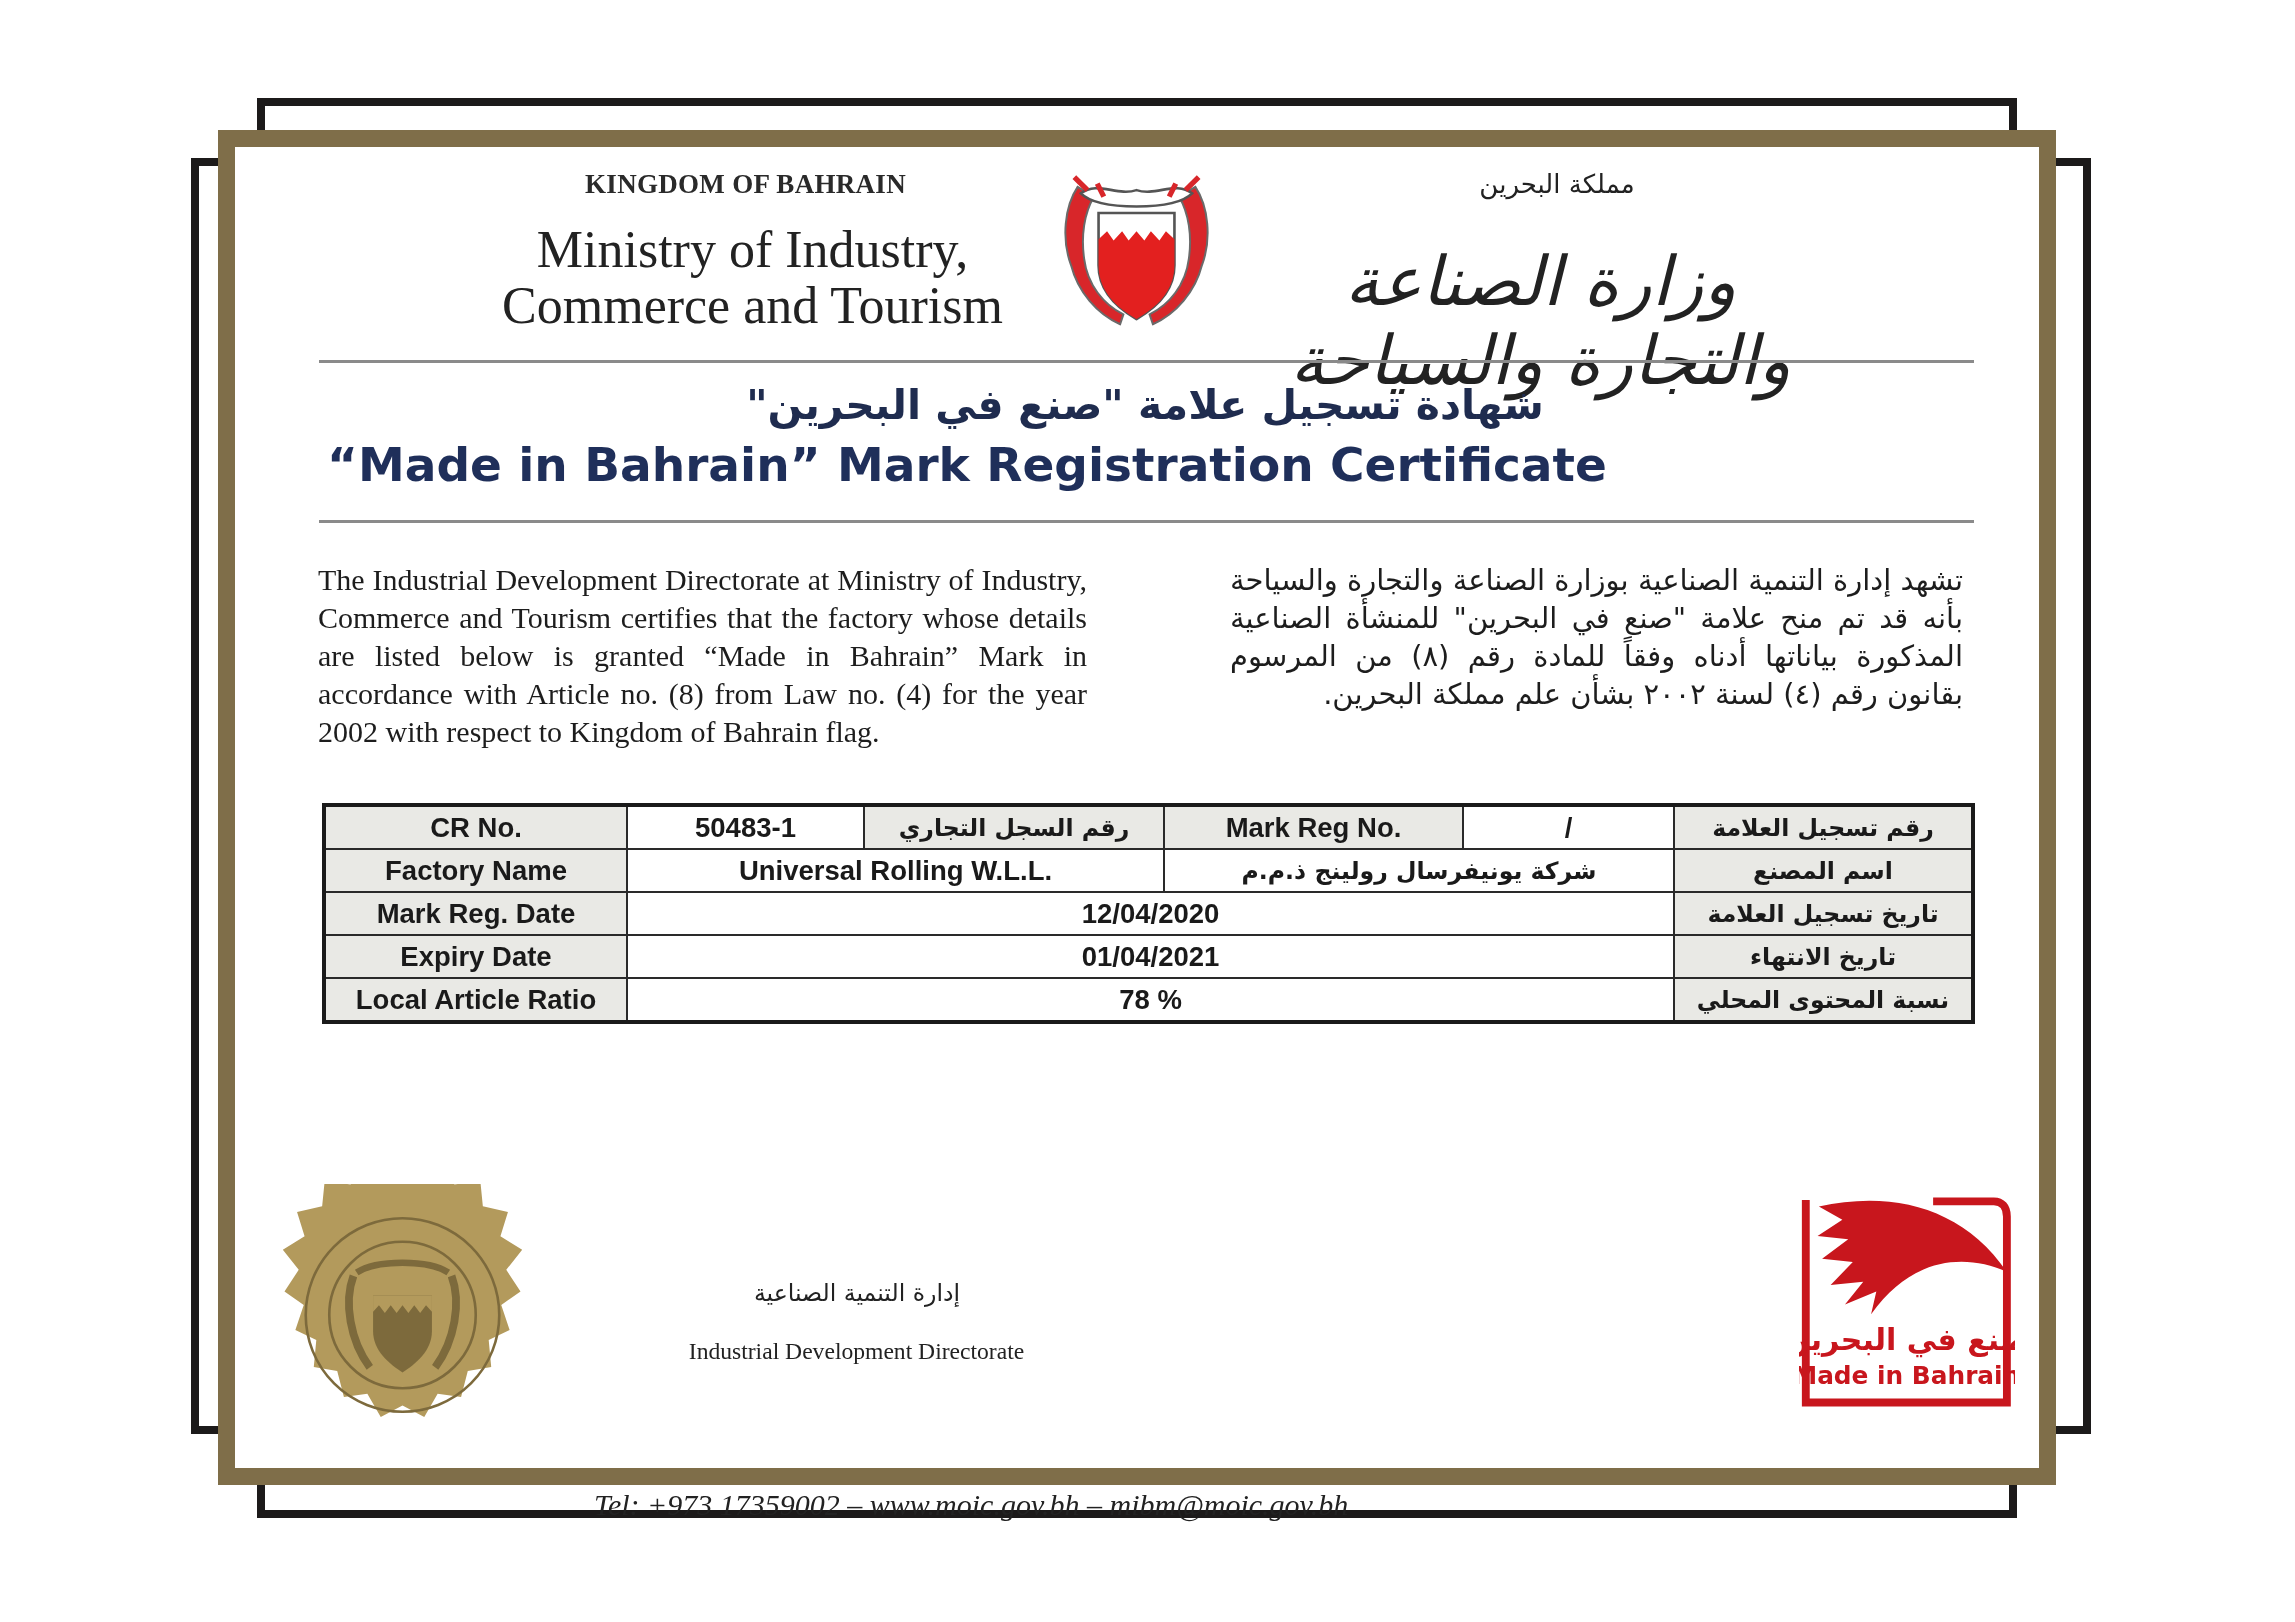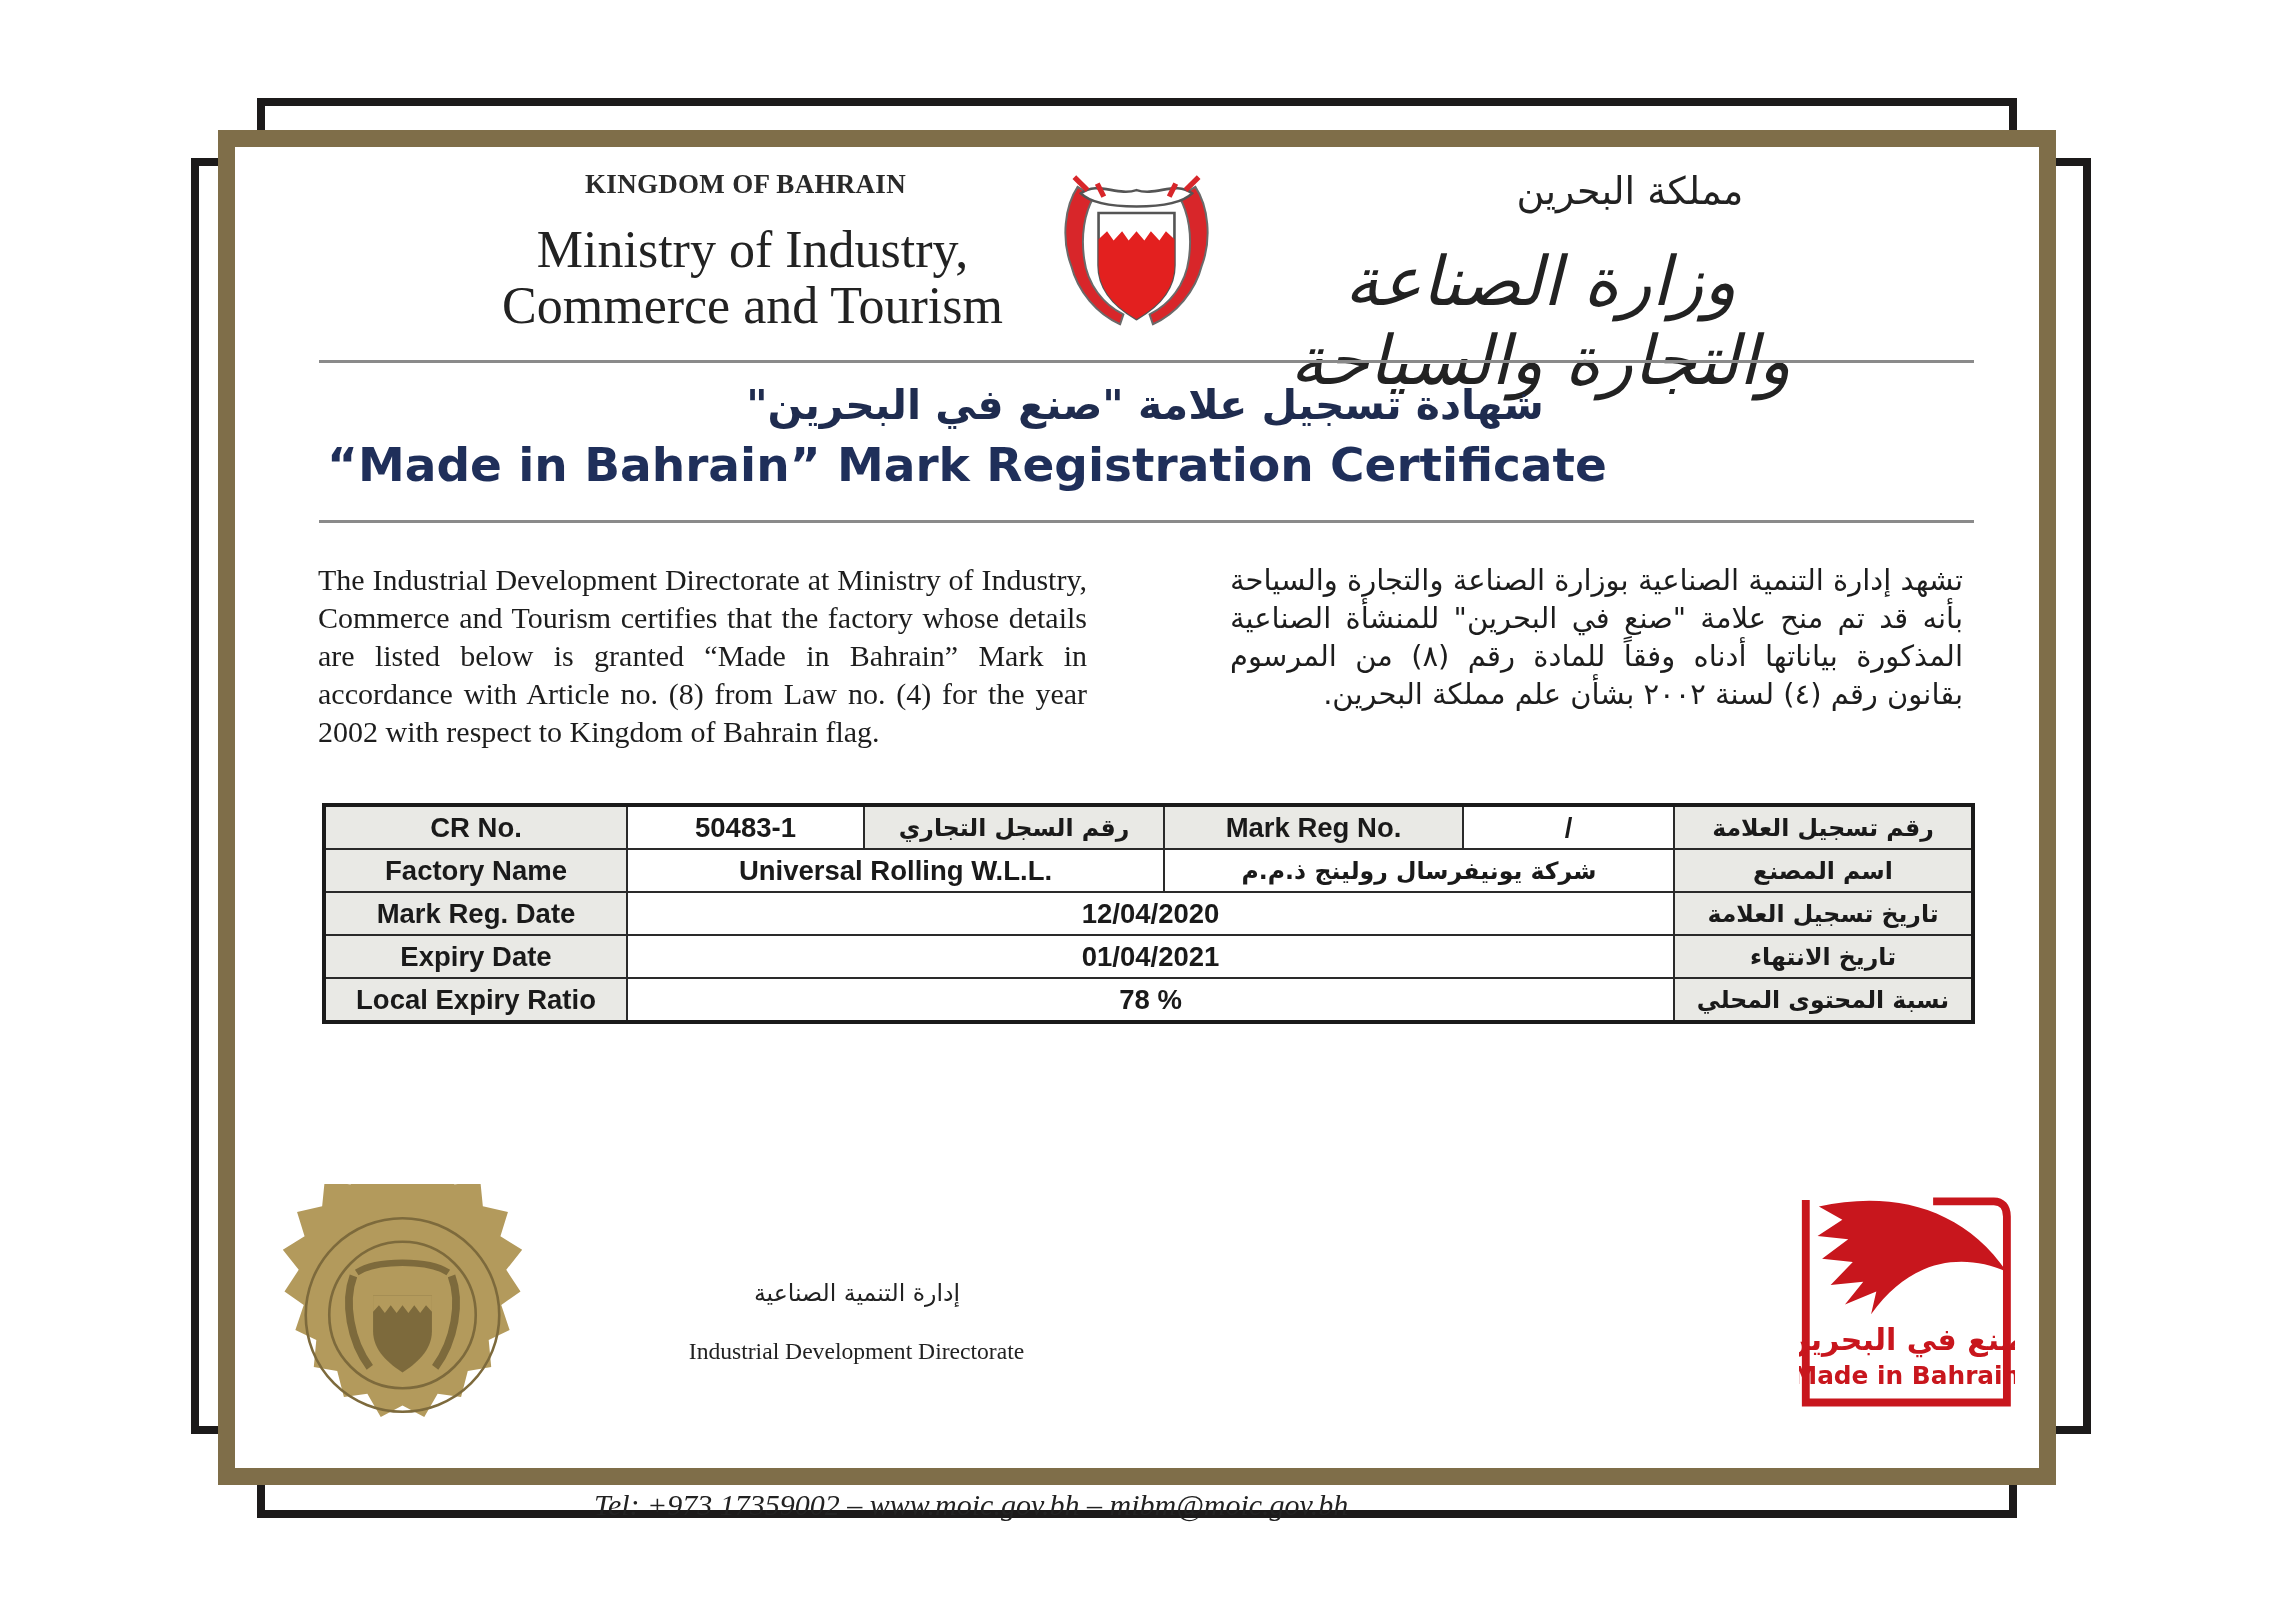--- a/index.html
+++ b/index.html
@@ -5,21 +5,21 @@
   html, body { margin:0; padding:0; background:#ffffff; }
   body { width:2295px; height:1622px; position:relative; overflow:hidden; font-family:"Liberation Serif", serif; color:#1a1a1a; }
   .abs { position:absolute; }
   
   .frame-black-top { left:257px; top:98px; width:1760px; height:1420px; border:8.5px solid #1c1a1a; box-sizing:border-box; }
   .frame-black-side { left:191px; top:158px; width:1900px; height:1276px; border:8.5px solid #1c1a1a; box-sizing:border-box; }
   .frame-gold { left:218px; top:130px; width:1838px; height:1355px; background:#ffffff; border:17px solid #7f6e49; box-sizing:border-box; }
   
   .kingdom-en { left:569px; top:169px; width:353px; text-align:center; font-size:27px; letter-spacing:0.3px; font-weight:bold; color:#2a2a2a; }
   .ministry-en { left:432px; top:222px; width:641px; text-align:center; font-size:52px; line-height:56px; color:#222; }
-  .kingdom-ar { left:1460px; top:169px; width:340px; text-align:center; font-size:38px; direction:rtl; color:#222; font-family:"DejaVu Sans", sans-serif; }
+  .kingdom-ar { left:1387px; top:169px; width:340px; text-align:center; font-size:26px; direction:rtl; color:#222; font-family:"DejaVu Sans", sans-serif; }
   .ministry-ar { left:1230px; top:242px; width:621px; text-align:center; font-size:68px; direction:rtl; color:#222; font-family:"DejaVu Serif", serif; font-style:italic; }
   .emblem { left:1058px; top:167px; width:157px; height:164px; }
   .rule { left:319px; width:1655px; height:2.6px; background:#8a8a8a; }
   
   .title-ar { left:589px; top:381px; width:1112px; text-align:center; font-size:41px; font-weight:bold; direction:rtl; color:#1f2c4f; font-family:"DejaVu Sans", sans-serif; }
   .title-en { left:327px; top:437px; width:1635px; font-size:47px; font-weight:bold; color:#1f2f5a; font-family:"DejaVu Sans", sans-serif; }
   
   .para-en { left:318px; top:561px; width:769px; font-size:30px; line-height:38px; text-align:justify; color:#1d1d1d; }
   .para-ar { left:1230px; top:561px; width:733px; font-size:29px; line-height:38px; text-align:justify; direction:rtl; color:#1d1d1d; font-family:"DejaVu Sans", sans-serif; }
   
@@ -102,21 +102,21 @@
     <td class="lbl">Mark Reg. Date</td>
     <td class="val" colspan="4">12/04/2020</td>
     <td class="lbl ar">تاريخ تسجيل العلامة</td>
   </tr>
   <tr>
     <td class="lbl">Expiry Date</td>
     <td class="val" colspan="4">01/04/2021</td>
     <td class="lbl ar">تاريخ الانتهاء</td>
   </tr>
   <tr>
-    <td class="lbl">Local Expiry Ratio</td>
+    <td class="lbl">Local Article Ratio</td>
     <td class="val" colspan="4">78 %</td>
     <td class="lbl ar">نسبة المحتوى المحلي</td>
   </tr>
 </tbody>
   </table>
 
 <div class="abs seal">
   <svg width="255" height="262" viewBox="0 0 390 400">
     <g transform="translate(195,200)">
       <path d="M0,-190 L22,-170 L50,-183 L62,-156 L93,-160 L96,-130 L126,-123 L117,-94 L143,-78 L124,-54 L141,-28 L118,-12 L128,18 L103,30 L106,62 L78,67 L70,98 L42,94 L26,122 L0,108 L-26,122 L-42,94 L-70,98 L-78,67 L-106,62 L-103,30 L-128,18 L-118,-12 L-141,-28 L-124,-54 L-143,-78 L-117,-94 L-126,-123 L-96,-130 L-93,-160 L-62,-156 L-50,-183 L-22,-170 Z" transform="scale(1.28)" fill="#b39a5c"></path>

